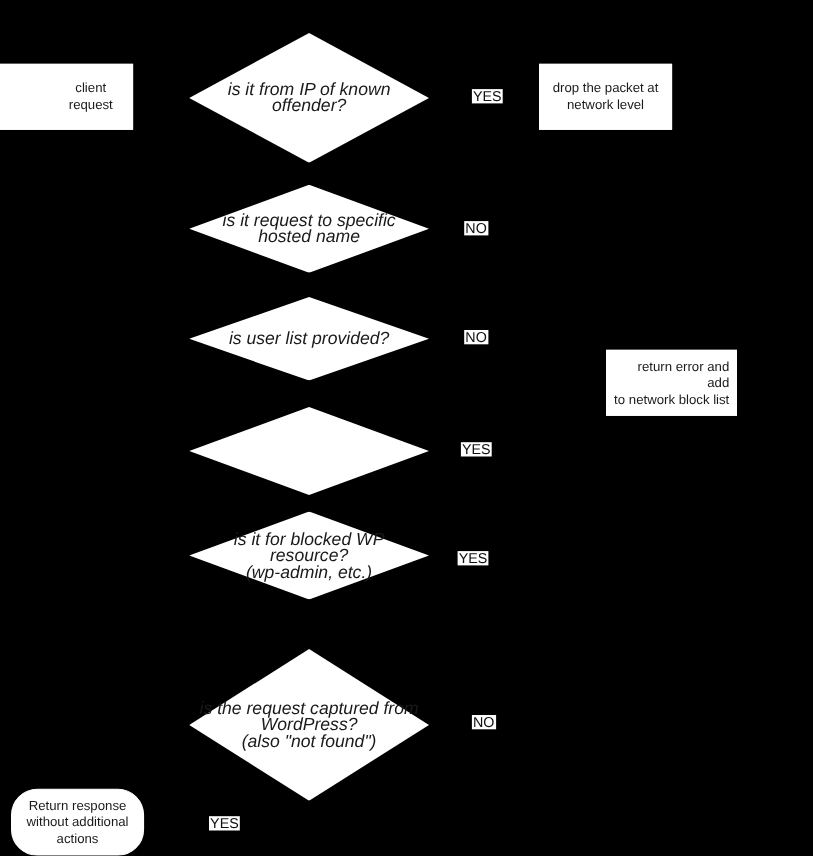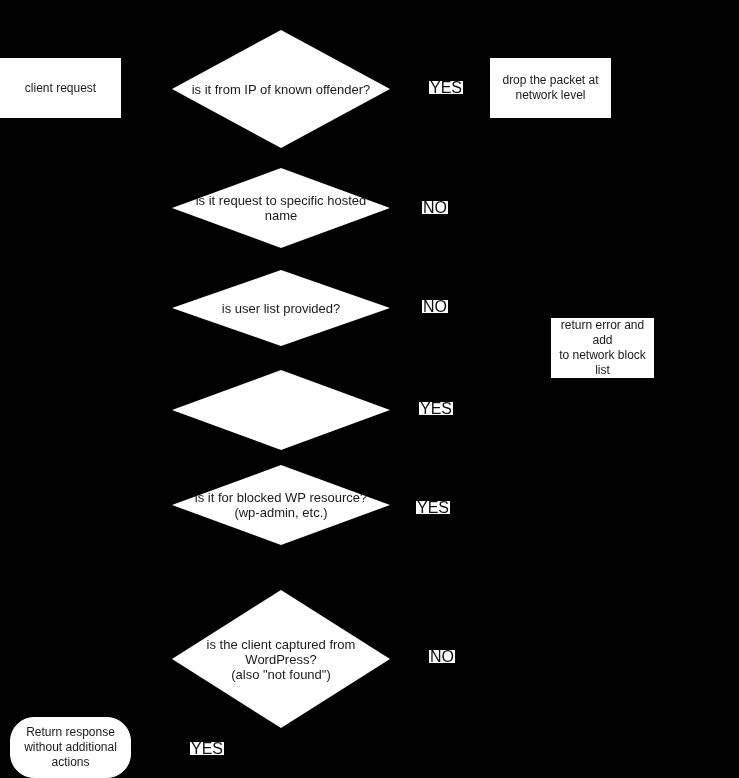--- a/index.html
+++ b/index.html
@@ -39,46 +39,47 @@
     top: 0;
     width: 100%;
     height: 100%;
     background: #ffffff;
     clip-path: polygon(50% 0%, 100% 50%, 50% 100%, 0% 50%);
   }
   .diamond .dlabel {
     position: relative;
     z-index: 2;
     color: #1a1a1a;
-    font-size: 13px;
+    font-size: 16px;
     line-height: 15px;
     padding: 0 6px;
     white-space: pre-line;
+    font-style: italic;
   }
   .edge-label {
     position: absolute;
     background: #ffffff;
     color: #111111;
-    font-size: 16px;
+    font-size: 13px;
     line-height: 13px;
     padding: 0px 1px;
     font-family: "Liberation Sans", sans-serif;
     white-space: nowrap;
   }
   .box .blabel {
     white-space: pre-line;
     padding: 0 6px;
   }
 </style>
 </head>
 <body>
 
 <div id="canvas">
 
-  <div class="node box" style="left:0px; top:58px; width:121px; height:60px;">
+  <div class="node box" style="left:0px; top:58px; width:121px; height:60px;padding-left:44px;">
     <span class="blabel">client request</span>
   </div>
 
   <div class="node diamond" style="left:172px; top:30px; width:218px; height:118px;">
     <span class="dshape"></span>
     <span class="dlabel">is it from IP of known offender?</span>
   </div>
 
   <div class="edge-label" style="left:429px; top:81px;">YES</div>
 
@@ -94,42 +95,42 @@
 
   <div class="edge-label" style="left:422px; top:201px;">NO</div>
 
   <div class="node diamond" style="left:172px; top:270px; width:218px; height:76px;">
     <span class="dshape"></span>
     <span class="dlabel">is user list provided?</span>
   </div>
 
   <div class="edge-label" style="left:422px; top:300px;">NO</div>
 
-  <div class="node box" style="left:551px; top:318px; width:103px; height:60px;">
+  <div class="node box" style="left:551px; top:318px; width:119px; height:60px;text-align:right;">
     <span class="blabel">return error and add
 to network block list</span>
   </div>
 
   <div class="node diamond" style="left:172px; top:370px; width:218px; height:80px;">
     <span class="dshape"></span>
   </div>
 
   <div class="edge-label" style="left:419px; top:402px;">YES</div>
 
   <div class="node diamond" style="left:172px; top:465px; width:218px; height:80px;">
     <span class="dshape"></span>
     <span class="dlabel">is it for blocked WP resource?
 (wp-admin, etc.)</span>
   </div>
 
   <div class="edge-label" style="left:416px; top:501px;">YES</div>
 
   <div class="node diamond" style="left:172px; top:590px; width:218px; height:138px;">
     <span class="dshape"></span>
-    <span class="dlabel">is the client captured from
+    <span class="dlabel">is the request captured from
 WordPress?
 (also "not found")</span>
   </div>
 
   <div class="edge-label" style="left:429px; top:650px;">NO</div>
 
   <div class="edge-label" style="left:190px; top:742px;">YES</div>
 
   <div class="node box" style="left:10px; top:717px; width:121px; height:61px;border-radius:24px;">
     <span class="blabel">Return response

